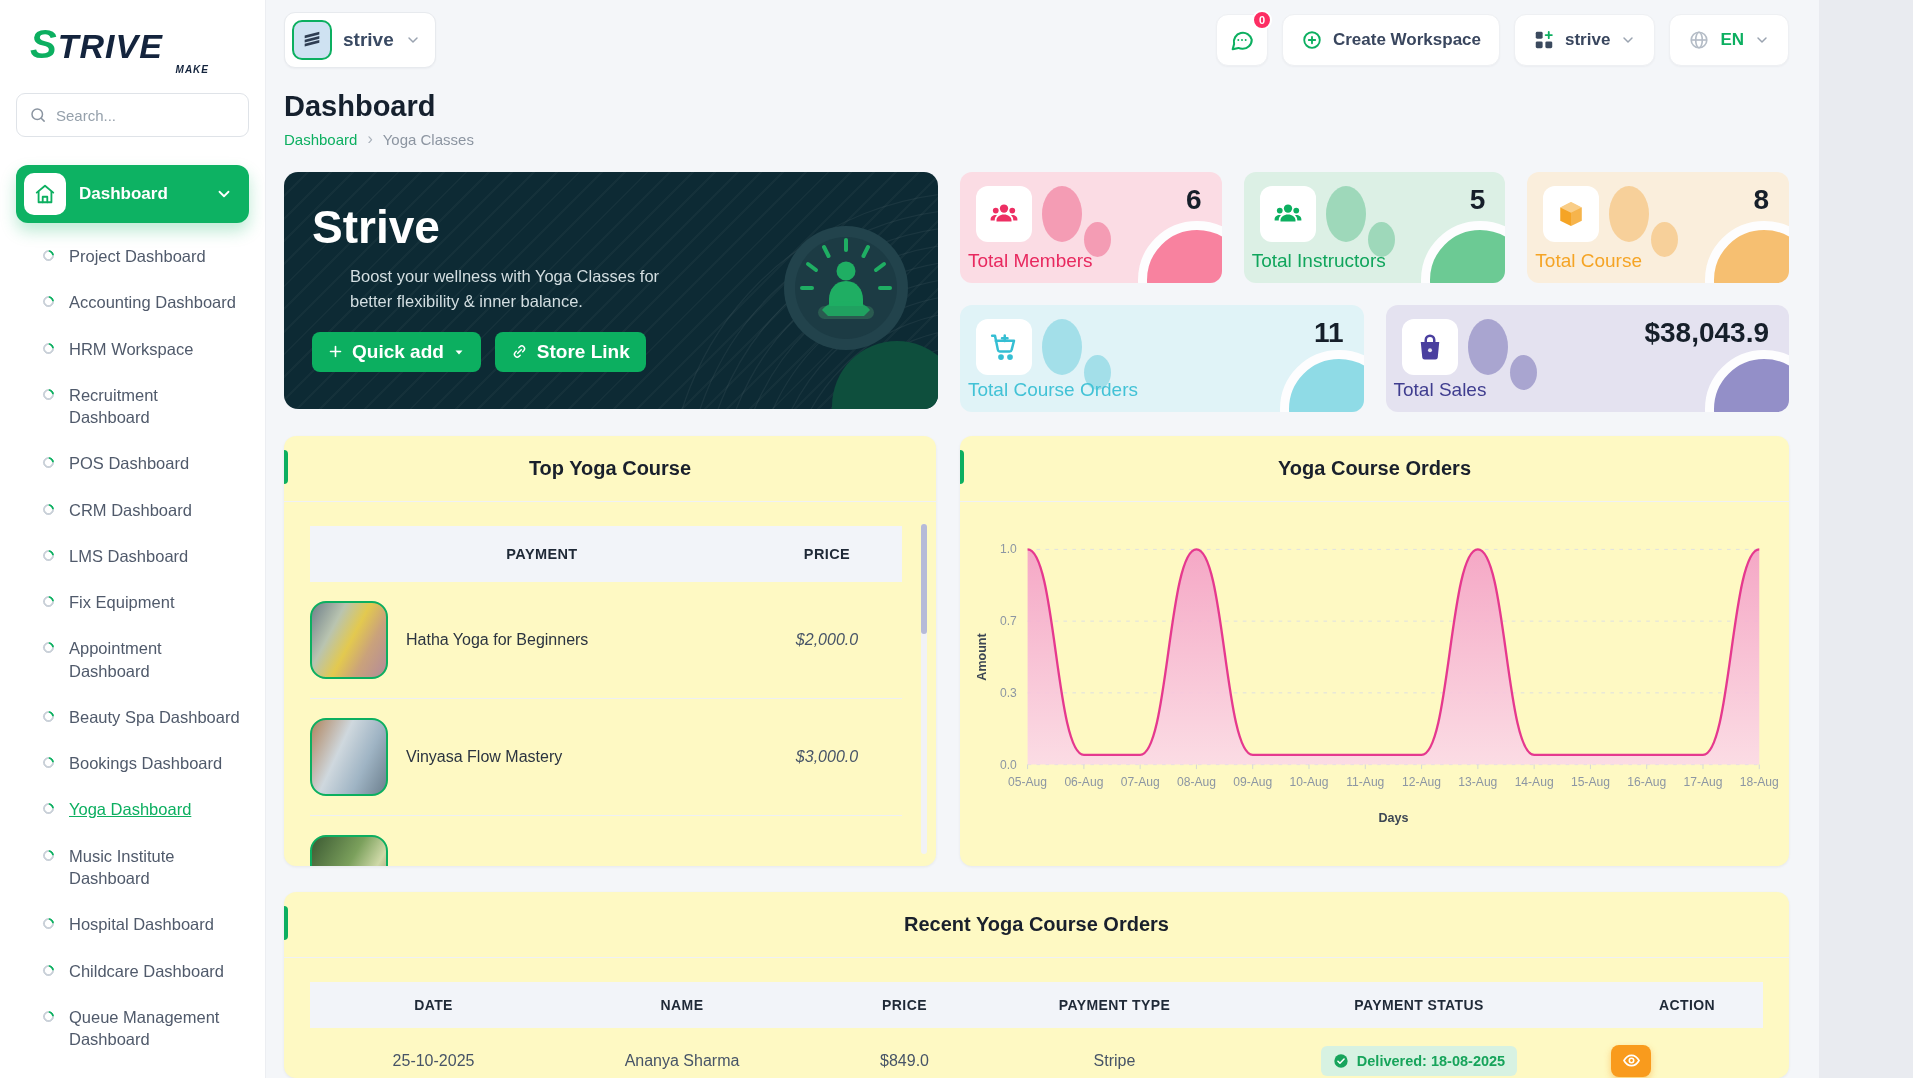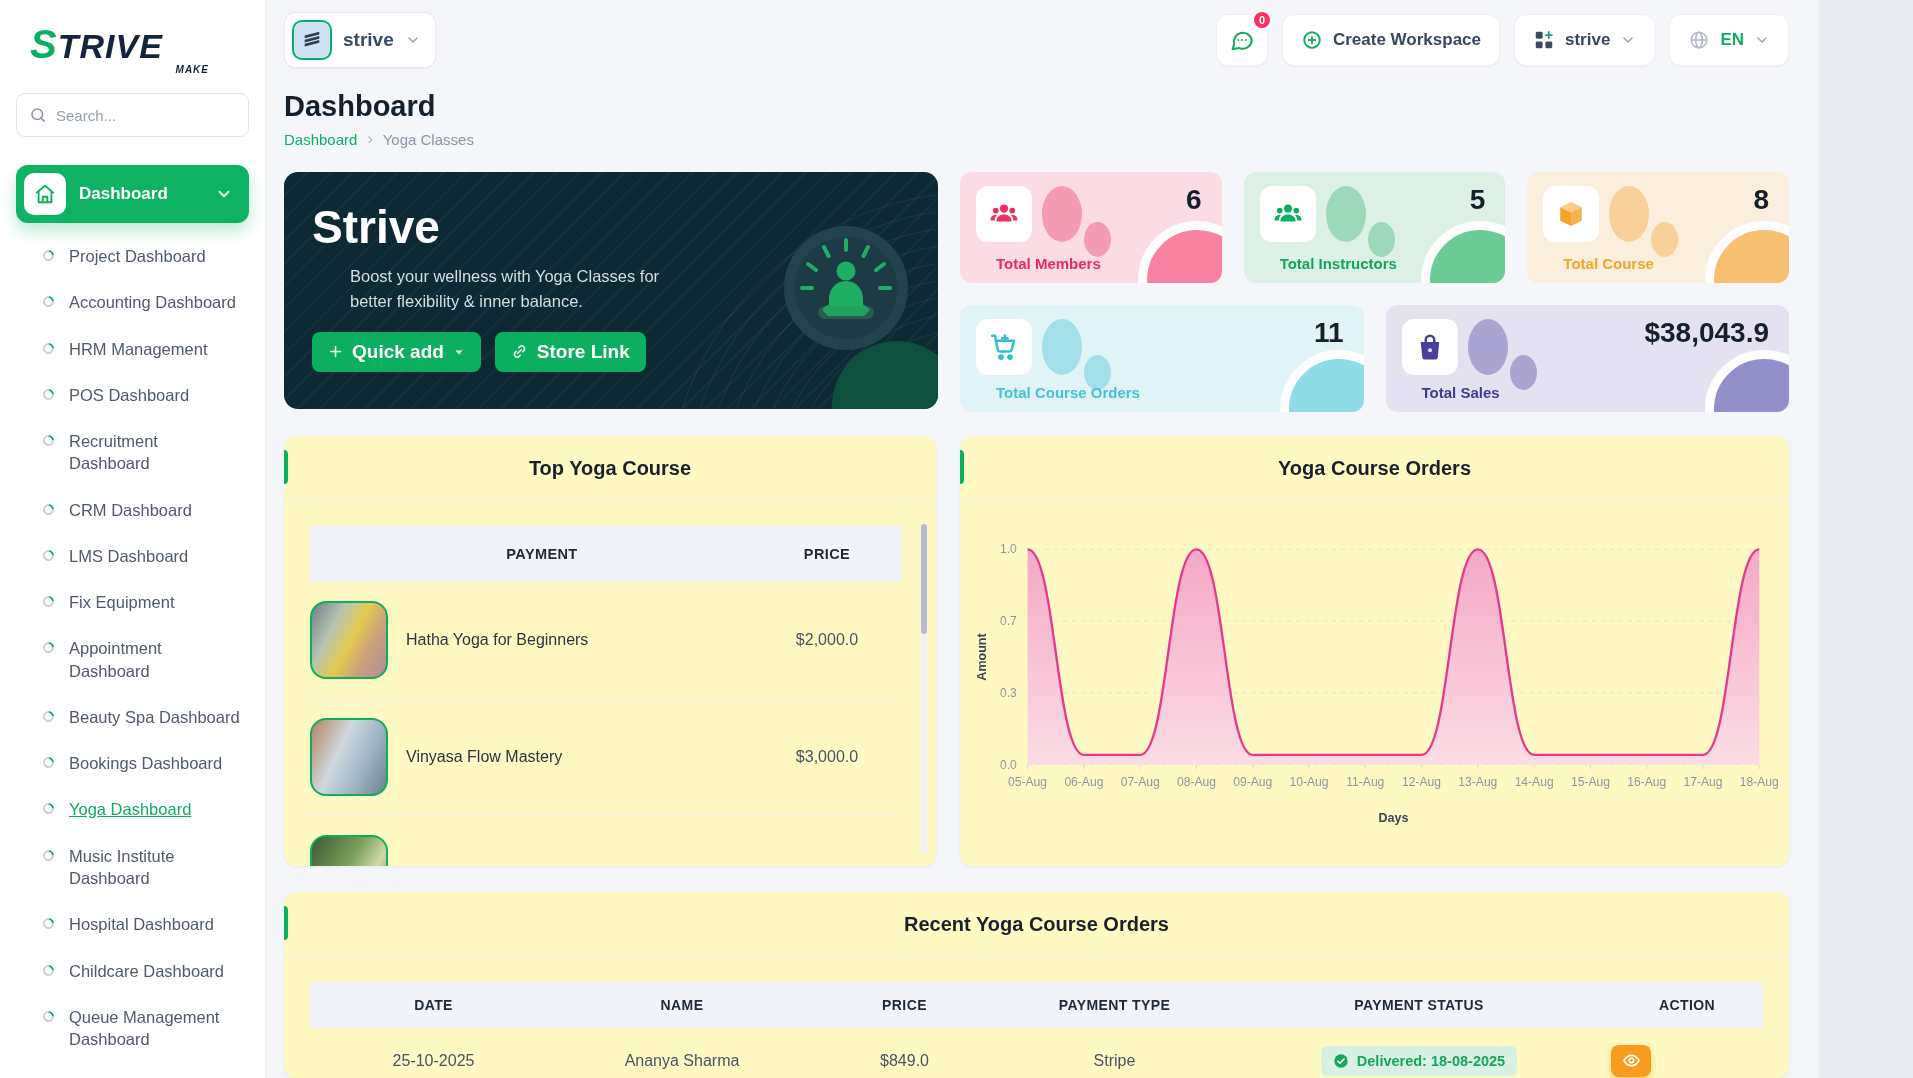--- a/index.html
+++ b/index.html
@@ -56,40 +56,40 @@
   .medallion { position:absolute; right:28px; top:52px; z-index:1; }
 
   .stats { flex:1; display:flex; flex-direction:column; gap:22px; }
   .stats-row1 { display:grid; grid-template-columns:repeat(3,1fr); gap:22px; height:111px; }
   .stats-row2 { display:grid; grid-template-columns:repeat(2,1fr); gap:22px; height:107px; }
   .stat-card { position:relative; border-radius:12px; overflow:hidden; padding:14px 18px; }
   .stat-tile { position:absolute; left:16px; top:14px; width:56px; height:56px; background:#fff; border-radius:12px; display:grid; place-items:center; z-index:2; }
   .blob1 { position:absolute; left:82px; top:14px; width:40px; height:56px; border-radius:50%; }
   .blob2 { position:absolute; left:124px; top:50px; width:27px; height:35px; border-radius:50%; }
   .stat-value { position:absolute; top:12px; right:20px; font-size:28px; font-weight:600; color:#161f2a; z-index:3; }
-  .stat-label { position:absolute; left:36px; bottom:11px; font-weight:700; font-size:15px; z-index:3; }
+  .stat-label { position:absolute; left:8px; bottom:11px; font-weight:400; font-size:19px; z-index:3; }
   .stat-corner { position:absolute; width:118px; height:118px; border-radius:50%; right:-34px; bottom:-56px; border:9px solid #fdfdfe; z-index:1; }
 
   
   .row-mid { margin-top:24px; display:flex; gap:24px; height:430px; }
   .card { background:#fef9c3; border-radius:12px; box-shadow:0 1px 3px rgba(16,24,40,.06);text-align:center; }
   .card-head { position:relative; padding:21px 26px; font-size:20px; font-weight:700; color:#19202c; border-bottom:1px solid #eff1f5; }
   .accent { position:absolute; left:0; top:14px; width:4px; height:34px; background:#0caf60; border-radius:0 4px 4px 0; }
 
   .course-card { width:652px; flex-shrink:0; overflow:hidden; position:relative; }
   .course-table { padding:24px 34px 0 26px; }
   .ct-head { display:grid; grid-template-columns:1fr 150px; background:#f2f4f9; height:56px; align-items:center; padding-left:22px; font-size:14.5px; font-weight:700; color:#1f2937; letter-spacing:.4px; }
   .ct-row { display:grid; grid-template-columns:1fr 150px; align-items:center; padding:19px 0 19px 0; border-bottom:1px solid #eef0f4; }
   .ct-course { display:flex; align-items:center; gap:18px; }
   .thumb { width:78px; height:78px; border-radius:16px; border:2px solid #0caf60; flex-shrink:0; }
   .thumb-0 { background:linear-gradient(118deg,#6f7f8a 0%,#b9c4b0 30%,#e3c94f 52%,#caa27b 72%,#b38a9a 100%); }
   .thumb-1 { background:linear-gradient(115deg,#b0855f 0%,#cfd8de 38%,#9fb4c4 68%,#6c7f8e 100%); }
   .thumb-2 { background:linear-gradient(120deg,#3c5a33 0%,#7ba05c 45%,#cfd9a8 70%,#8a6f4e 100%); }
   .ct-name { font-size:16px; color:#2b3440; font-weight:500; }
-  .ct-price { font-size:16px; color:#475467; }
+  .ct-price { font-size:16px; color:#475467;font-style:italic; }
   .scroll-track { position:absolute; right:9px; top:88px; bottom:12px; width:6px; background:#f1f2f6; border-radius:3px; }
   .scroll-thumb { position:absolute; right:9px; top:88px; width:6px; height:110px; background:#b6bad8; border-radius:3px; cursor:pointer; }
 
   .chart-card { flex:1; overflow:hidden; }
   .chart-wrap { padding:16px 10px 0 12px; }
   .tick { font-size:13.5px; fill:#8c96a3; font-family:"Liberation Sans",sans-serif; }
   .axis-title { font-size:14px; font-weight:700; fill:#3d4754; font-family:"Liberation Sans",sans-serif; }
 
   
   .orders-card { margin:26px 0 0; overflow:hidden; }
@@ -139,29 +139,29 @@
         <div class="side-item">
           <span class="bullet"></span>
           <span class="side-label">Project Dashboard</span>
         </div>
         <div class="side-item">
           <span class="bullet"></span>
           <span class="side-label">Accounting Dashboard</span>
         </div>
         <div class="side-item">
           <span class="bullet"></span>
-          <span class="side-label">HRM Management</span>
+          <span class="side-label">HRM Workspace</span>
+        </div>
+        <div class="side-item">
+          <span class="bullet"></span>
+          <span class="side-label">Recruitment Dashboard</span>
         </div>
         <div class="side-item">
           <span class="bullet"></span>
           <span class="side-label">POS Dashboard</span>
-        </div>
-        <div class="side-item">
-          <span class="bullet"></span>
-          <span class="side-label">Recruitment Dashboard</span>
         </div>
         <div class="side-item">
           <span class="bullet"></span>
           <span class="side-label">CRM Dashboard</span>
         </div>
         <div class="side-item">
           <span class="bullet"></span>
           <span class="side-label">LMS Dashboard</span>
         </div>
         <div class="side-item">

